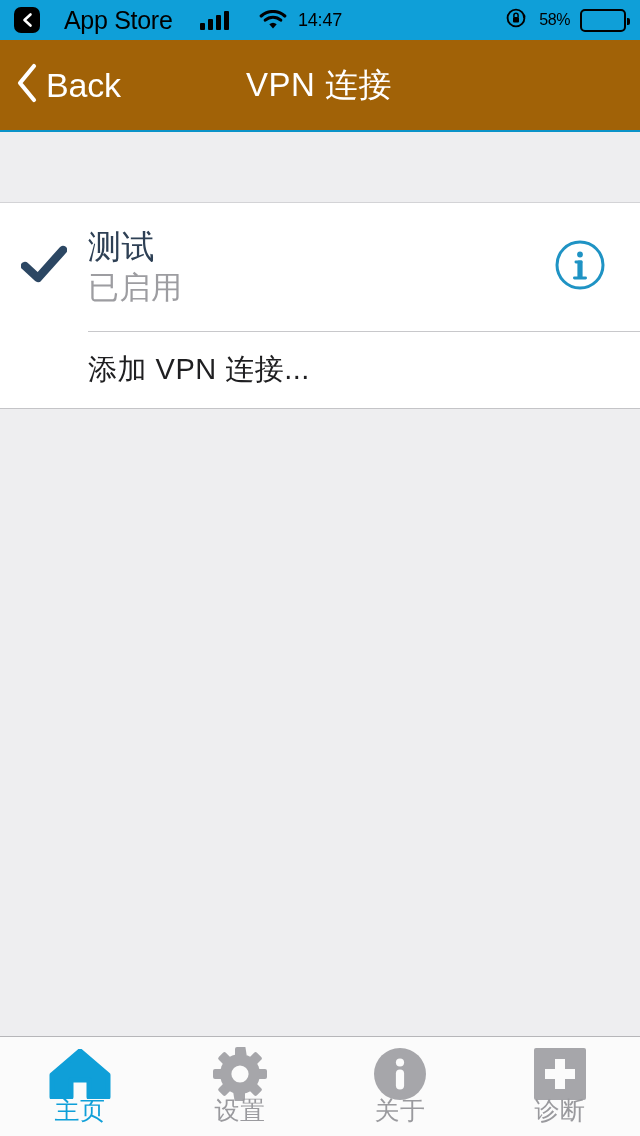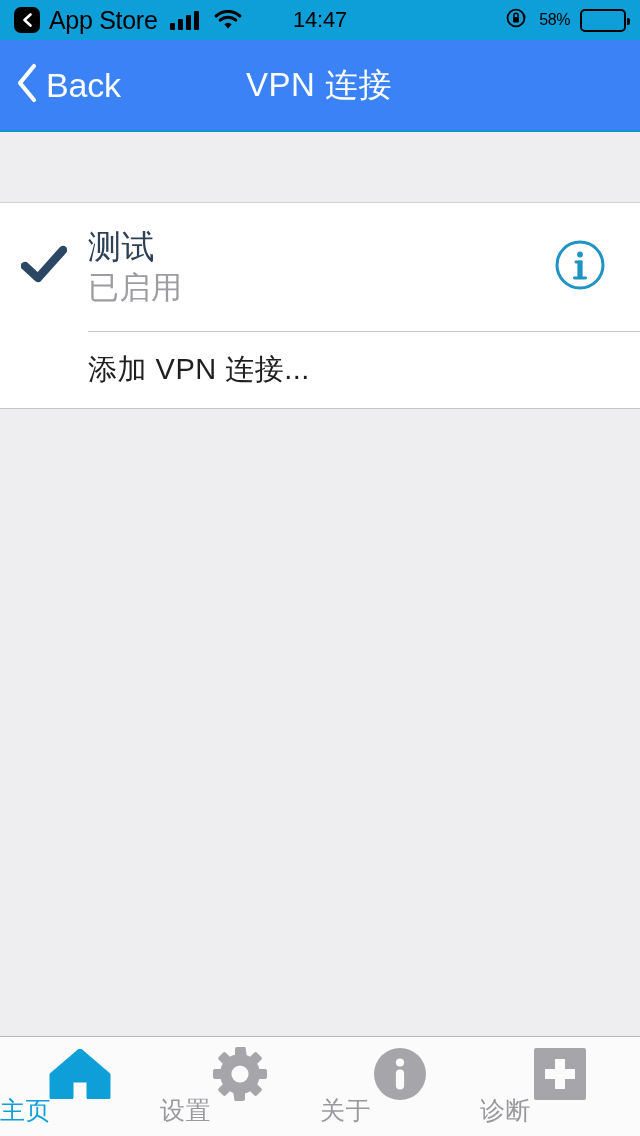--- a/index.html
+++ b/index.html
@@ -31,21 +31,21 @@
     align-items: center;
     padding: 0 14px;
     box-sizing: border-box;
     color: #000000;
     flex: none;
     position: relative;
   }
   .sb-left {
     display: flex;
     align-items: center;
-    gap: 9px;
+    gap: 24px;
   }
   .sb-backbadge {
     width: 26px;
     height: 26px;
     background: #000000;
     border-radius: 7px;
     display: flex;
     align-items: center;
     justify-content: center;
   }
@@ -72,21 +72,21 @@
   }
   .sb-signal i:nth-child(1){ height: 7px; }
   .sb-signal i:nth-child(2){ height: 11px; }
   .sb-signal i:nth-child(3){ height: 15px; }
   .sb-signal i:nth-child(4){ height: 19px; }
   .sb-wifi { margin-left: 6px; display:flex; align-items:center; }
   .sb-time {
     position: absolute;
     left: 0; right: 0;
     text-align: center;
-    font-size: 22px;
+    font-size: 18px;
     letter-spacing: -0.2px;
     font-weight: 400;
     color: #000;
     pointer-events: none;
   }
   .sb-right {
     margin-left: auto;
     display: flex;
     align-items: center;
     gap: 10px;
@@ -119,21 +119,21 @@
   }
   .sb-battfill {
     height: 100%;
     background: #000;
     border-radius: 2px;
   }
 
   
   .nav-bar {
     height: 90px;
-    background: #3b82f6;
+    background: #a16207;
     border-bottom: 2px solid #0b93c9;
     position: relative;
     flex: none;
     display: flex;
     align-items: center;
   }
   .nav-back {
     display: flex;
     align-items: center;
     gap: 6px;
@@ -250,20 +250,21 @@
     height: 99px;
     background: #fbfbfb;
     border-top: 1px solid #b6b6b9;
     display: flex;
     flex: none;
   }
   .tab {
     flex: 1;
     display: flex;
     flex-direction: column;
+    align-items: center;
     justify-content: center;
     cursor: pointer;
   }
   .tab-icon {
     height: 48px;
     display: flex;
     align-items: center;
     justify-content: center;
   }
   .tab-label {

